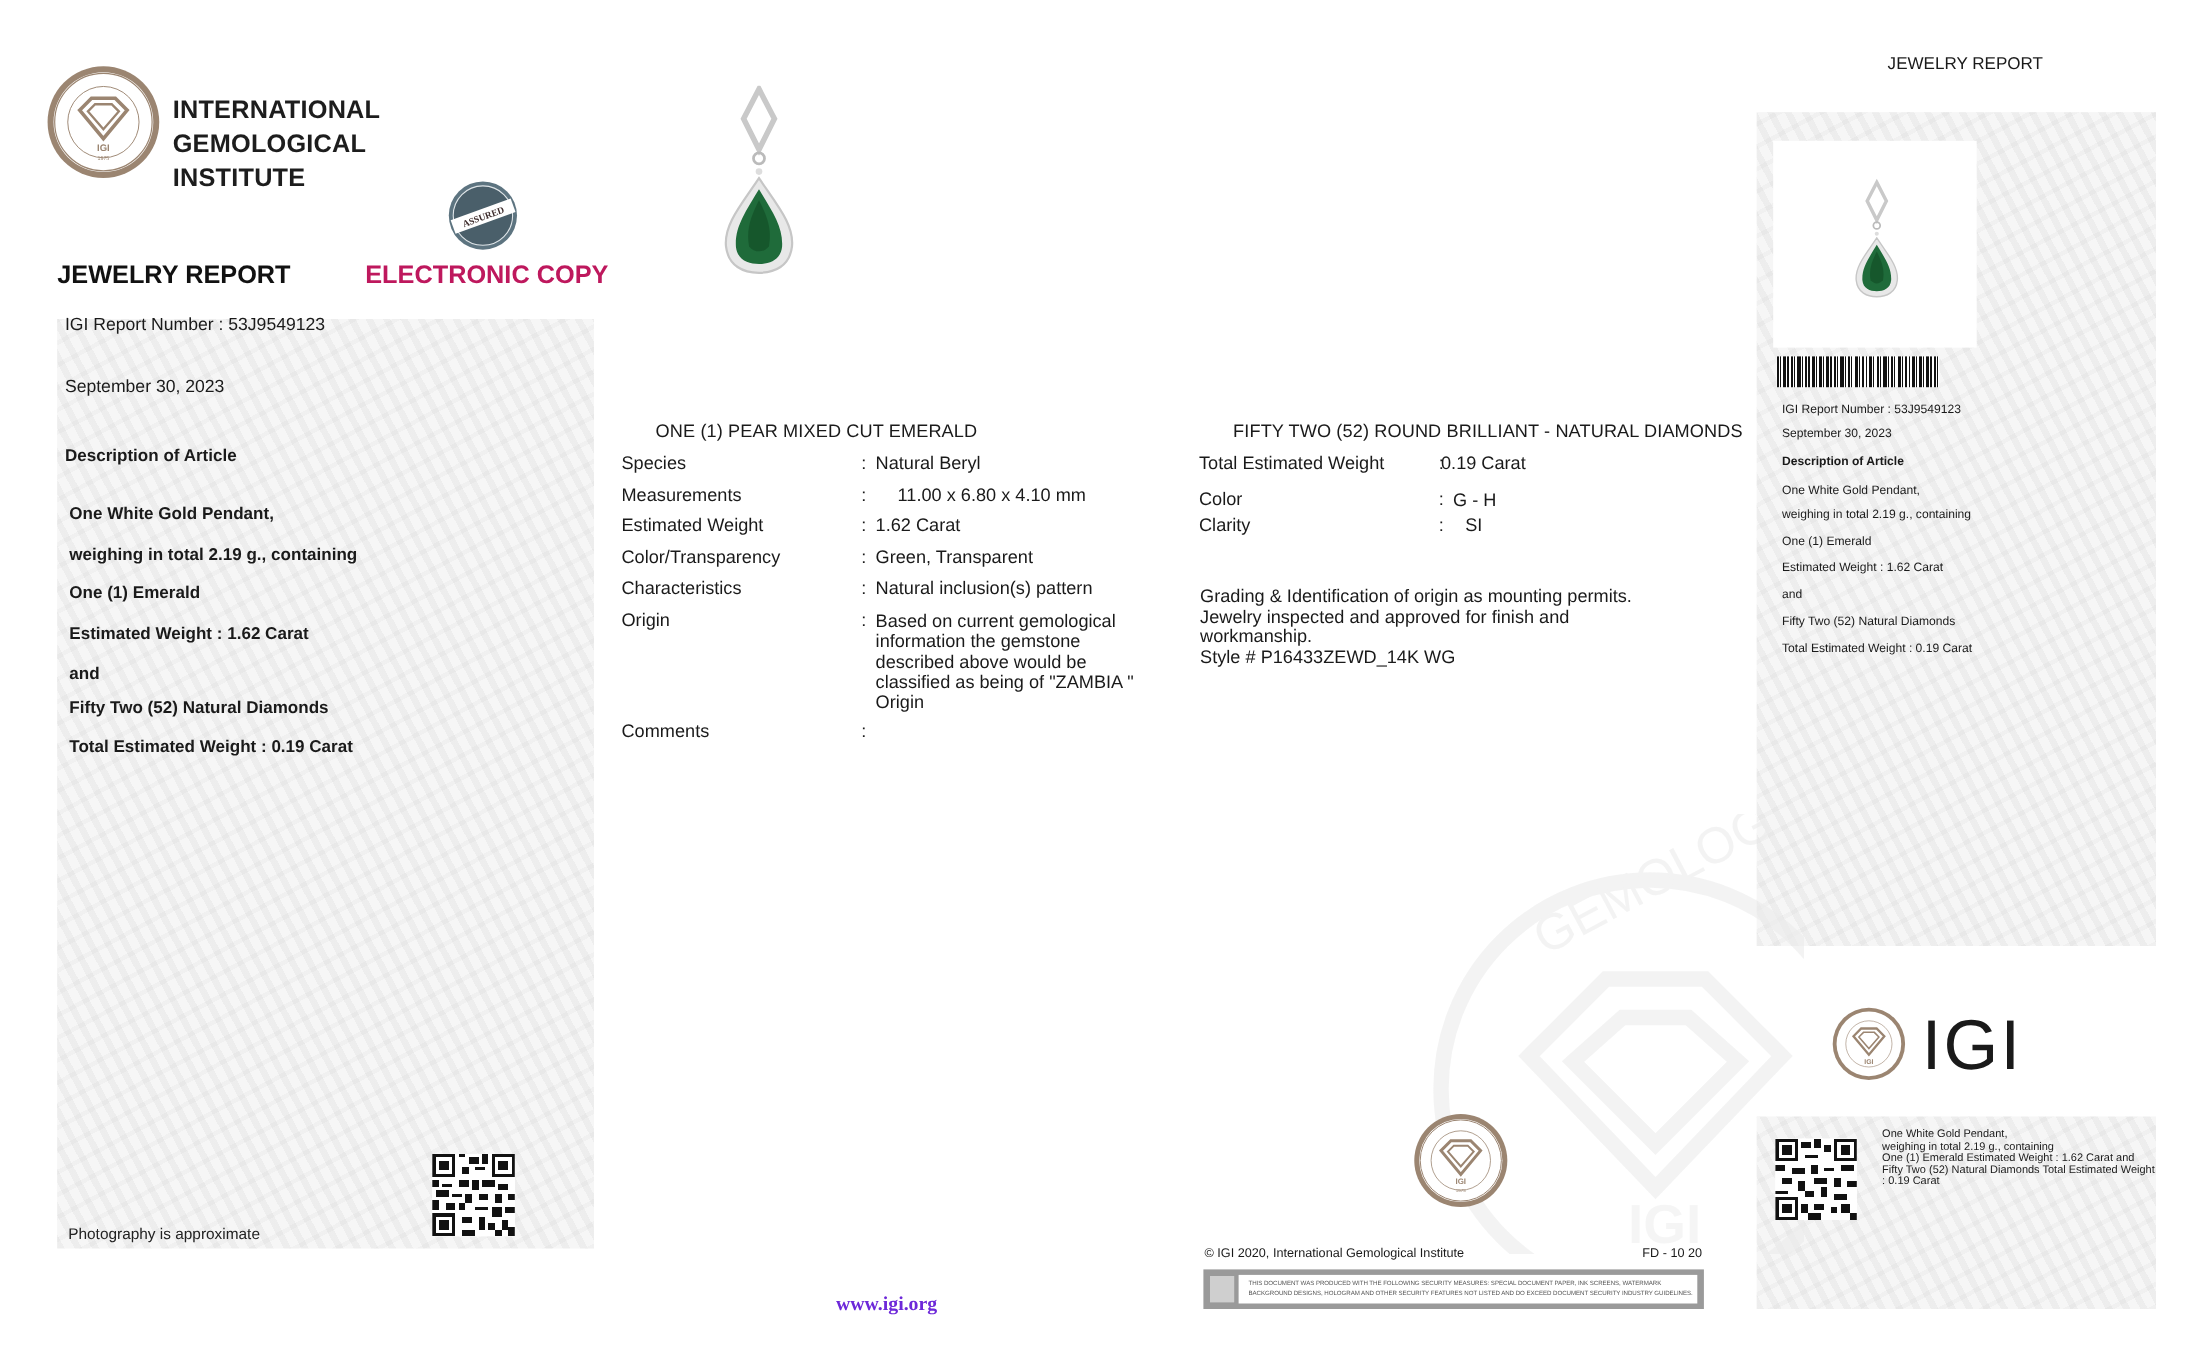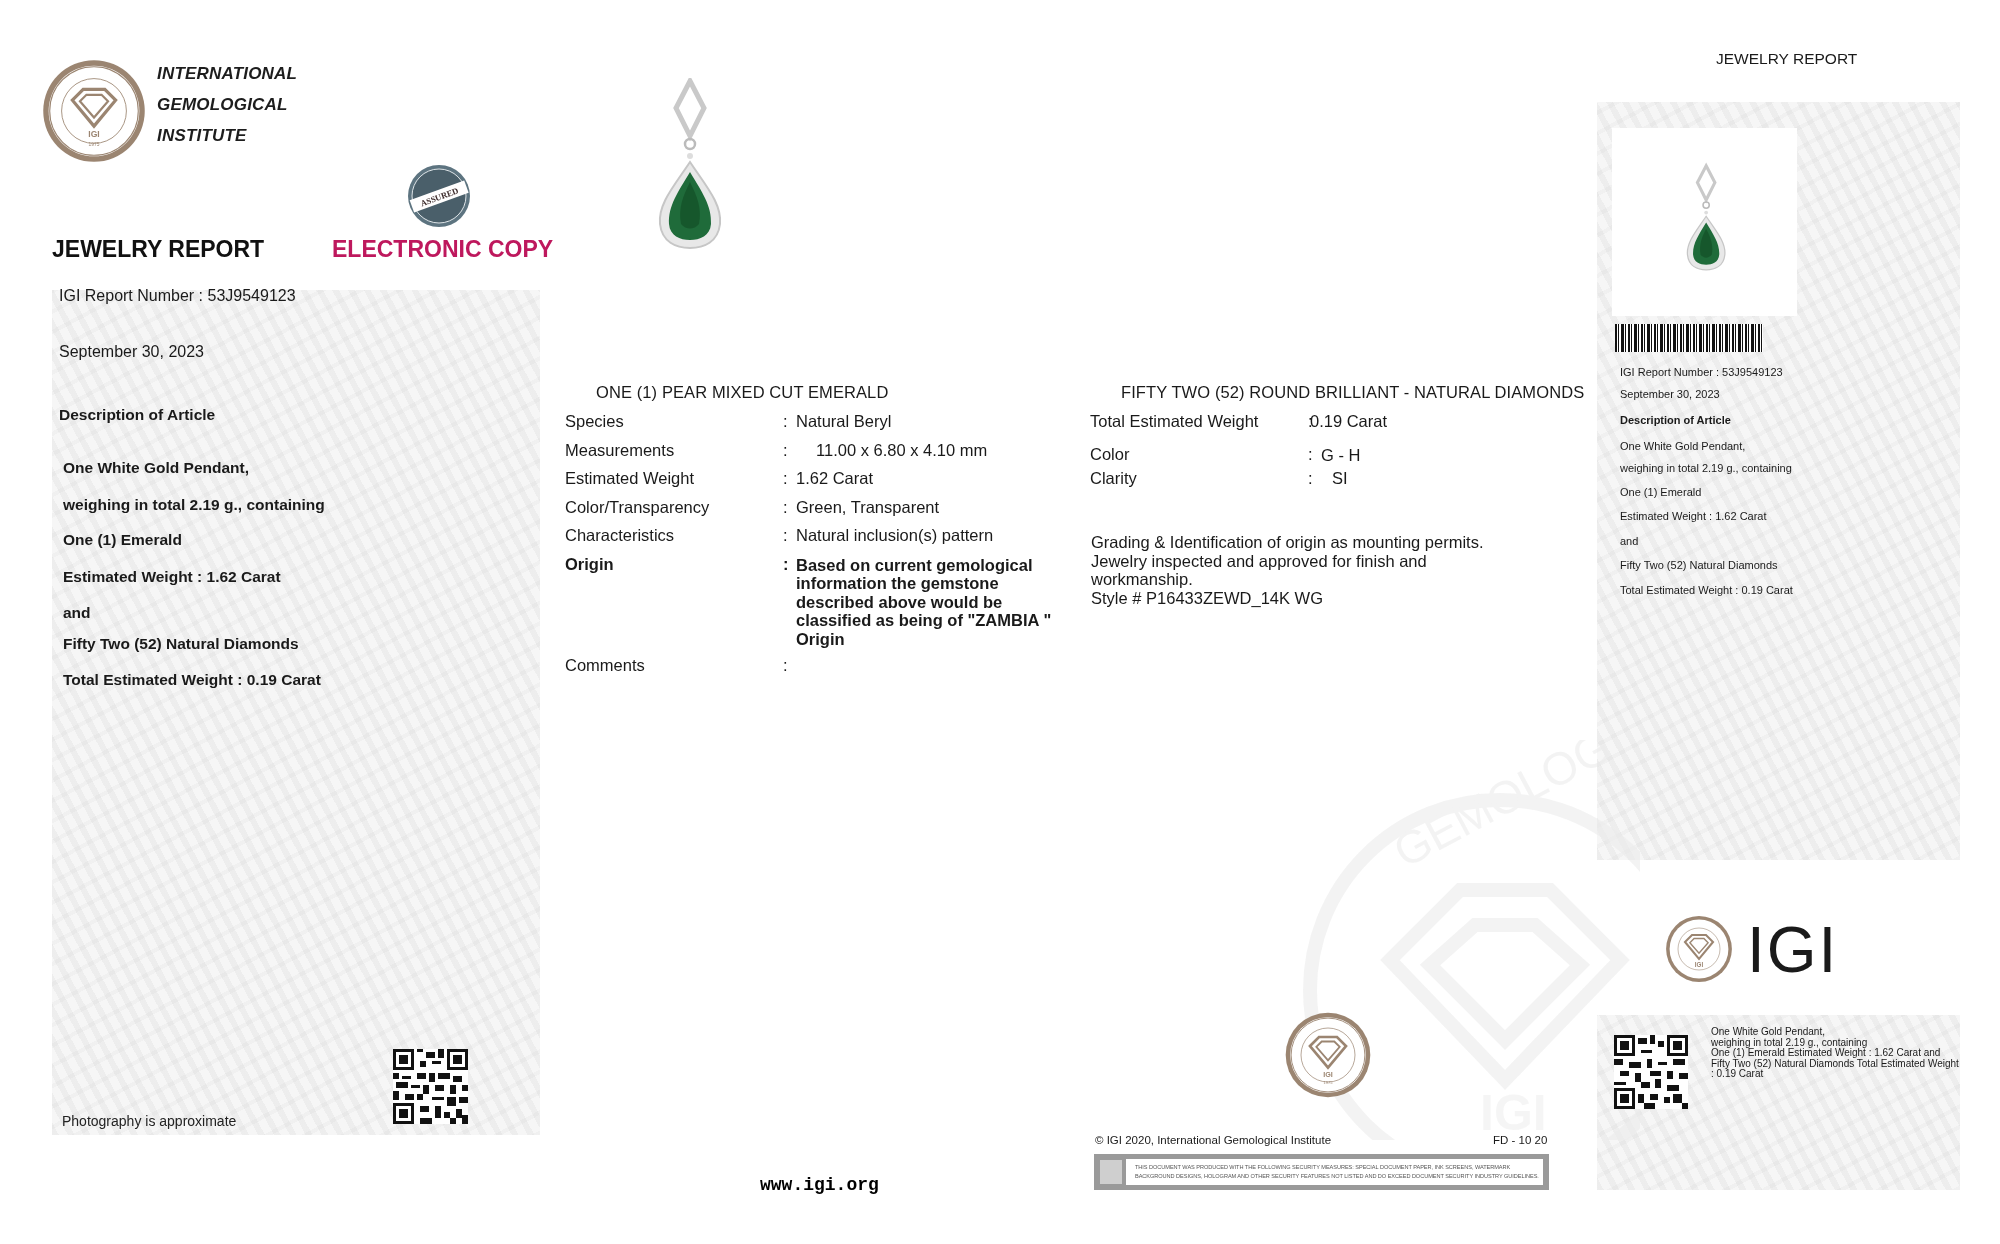--- a/index.html
+++ b/index.html
@@ -14,35 +14,35 @@
       repeating-linear-gradient(62deg, rgba(0,0,0,0.035) 0 6px, transparent 6px 14px),
       repeating-linear-gradient(-28deg, rgba(0,0,0,0.025) 0 4px, transparent 4px 18px);
   }
   .white-box { position: absolute; background: #ffffff; }
 
   
   .seal { position: absolute; }
   .seal svg { width: 100%; height: 100%; display: block; }
 
   .org-name {
-    position: absolute; left: 157px; top: 58px;
+    position: absolute; left: 157px; top: 84px;
     font-family: "Liberation Sans", sans-serif; font-weight: 700;
-    font-size: 17px; line-height: 31px; color: #1d1d1d; letter-spacing: 0.2px; font-style: italic;
+    font-size: 23px; line-height: 31px; color: #1d1d1d; letter-spacing: 0.2px;
   }
   .org-name div { white-space: nowrap; }
 
   .jr-title { position: absolute; left: 52px; top: 236px; font-family: "Liberation Sans", sans-serif; font-weight: 700; font-size: 23px; color: #111; }
   .ecopy { position: absolute; left: 332px; top: 236px; font-family: "Liberation Sans", sans-serif; font-weight: 700; font-size: 23px; color: #be185d; }
 
   .left-text { position: absolute; left: 59px; font-family: "Liberation Sans", sans-serif; font-size: 16px; color: #1a1a1a; white-space: nowrap; }
   .left-bold { font-weight: 700; font-size: 15.5px; }
 
   .photo-note { position: absolute; left: 62px; top: 1113px; font-family: "Liberation Sans", sans-serif; font-size: 14px; color: #222; }
 
-  .www { position: absolute; left: 760px; top: 1175px; font-family: Liberation Mono, monospace; font-weight: 700; font-size: 18px; color: #000000; }
+  .www { position: absolute; left: 760px; top: 1175px; font-family: Liberation Serif, serif; font-weight: 700; font-size: 18px; color: #6d28d9; }
 
   
   .sec-title { position: absolute; font-family: "Liberation Sans", sans-serif; font-size: 16.5px; color: #1a1a1a; white-space: nowrap; letter-spacing: 0.1px; margin-left: 31px; }
   .kv { position: absolute; font-family: "Liberation Sans", sans-serif; font-size: 16.5px; color: #1a1a1a; }
   .kv .row { position: relative; display: flex; }
   .kv .k { white-space: nowrap; }
   .kv .c { position: absolute; }
   .kv .v { position: absolute; line-height: 18.5px; }
 
   .notes { position: absolute; left: 1091px; top: 533px; font-family: "Liberation Sans", sans-serif; font-size: 16.5px; line-height: 18.7px; color: #1a1a1a; width: 470px; }
@@ -222,21 +222,21 @@
   <div class="row" style="height:28.5px;">
     <span class="k">Color/Transparency</span>
     <span class="c" style="left:218px;">:</span>
     <span class="v" style="left:231px;">Green, Transparent</span>
   </div>
   <div class="row" style="height:28.5px;">
     <span class="k">Characteristics</span>
     <span class="c" style="left:218px;">:</span>
     <span class="v" style="left:231px;">Natural inclusion(s) pattern</span>
   </div>
-  <div class="row" style="height:101px;font-weight:bold;">
+  <div class="row" style="height:101px;">
     <span class="k">Origin</span>
     <span class="c" style="left:218px;">:</span>
     <span class="v" style="left:231px; top:1px;">
       <div>Based on current gemological</div>
       <div>information the gemstone</div>
       <div>described above would be</div>
       <div>classified as being of "ZAMBIA "</div>
       <div>Origin</div>
     </span>
   </div>

